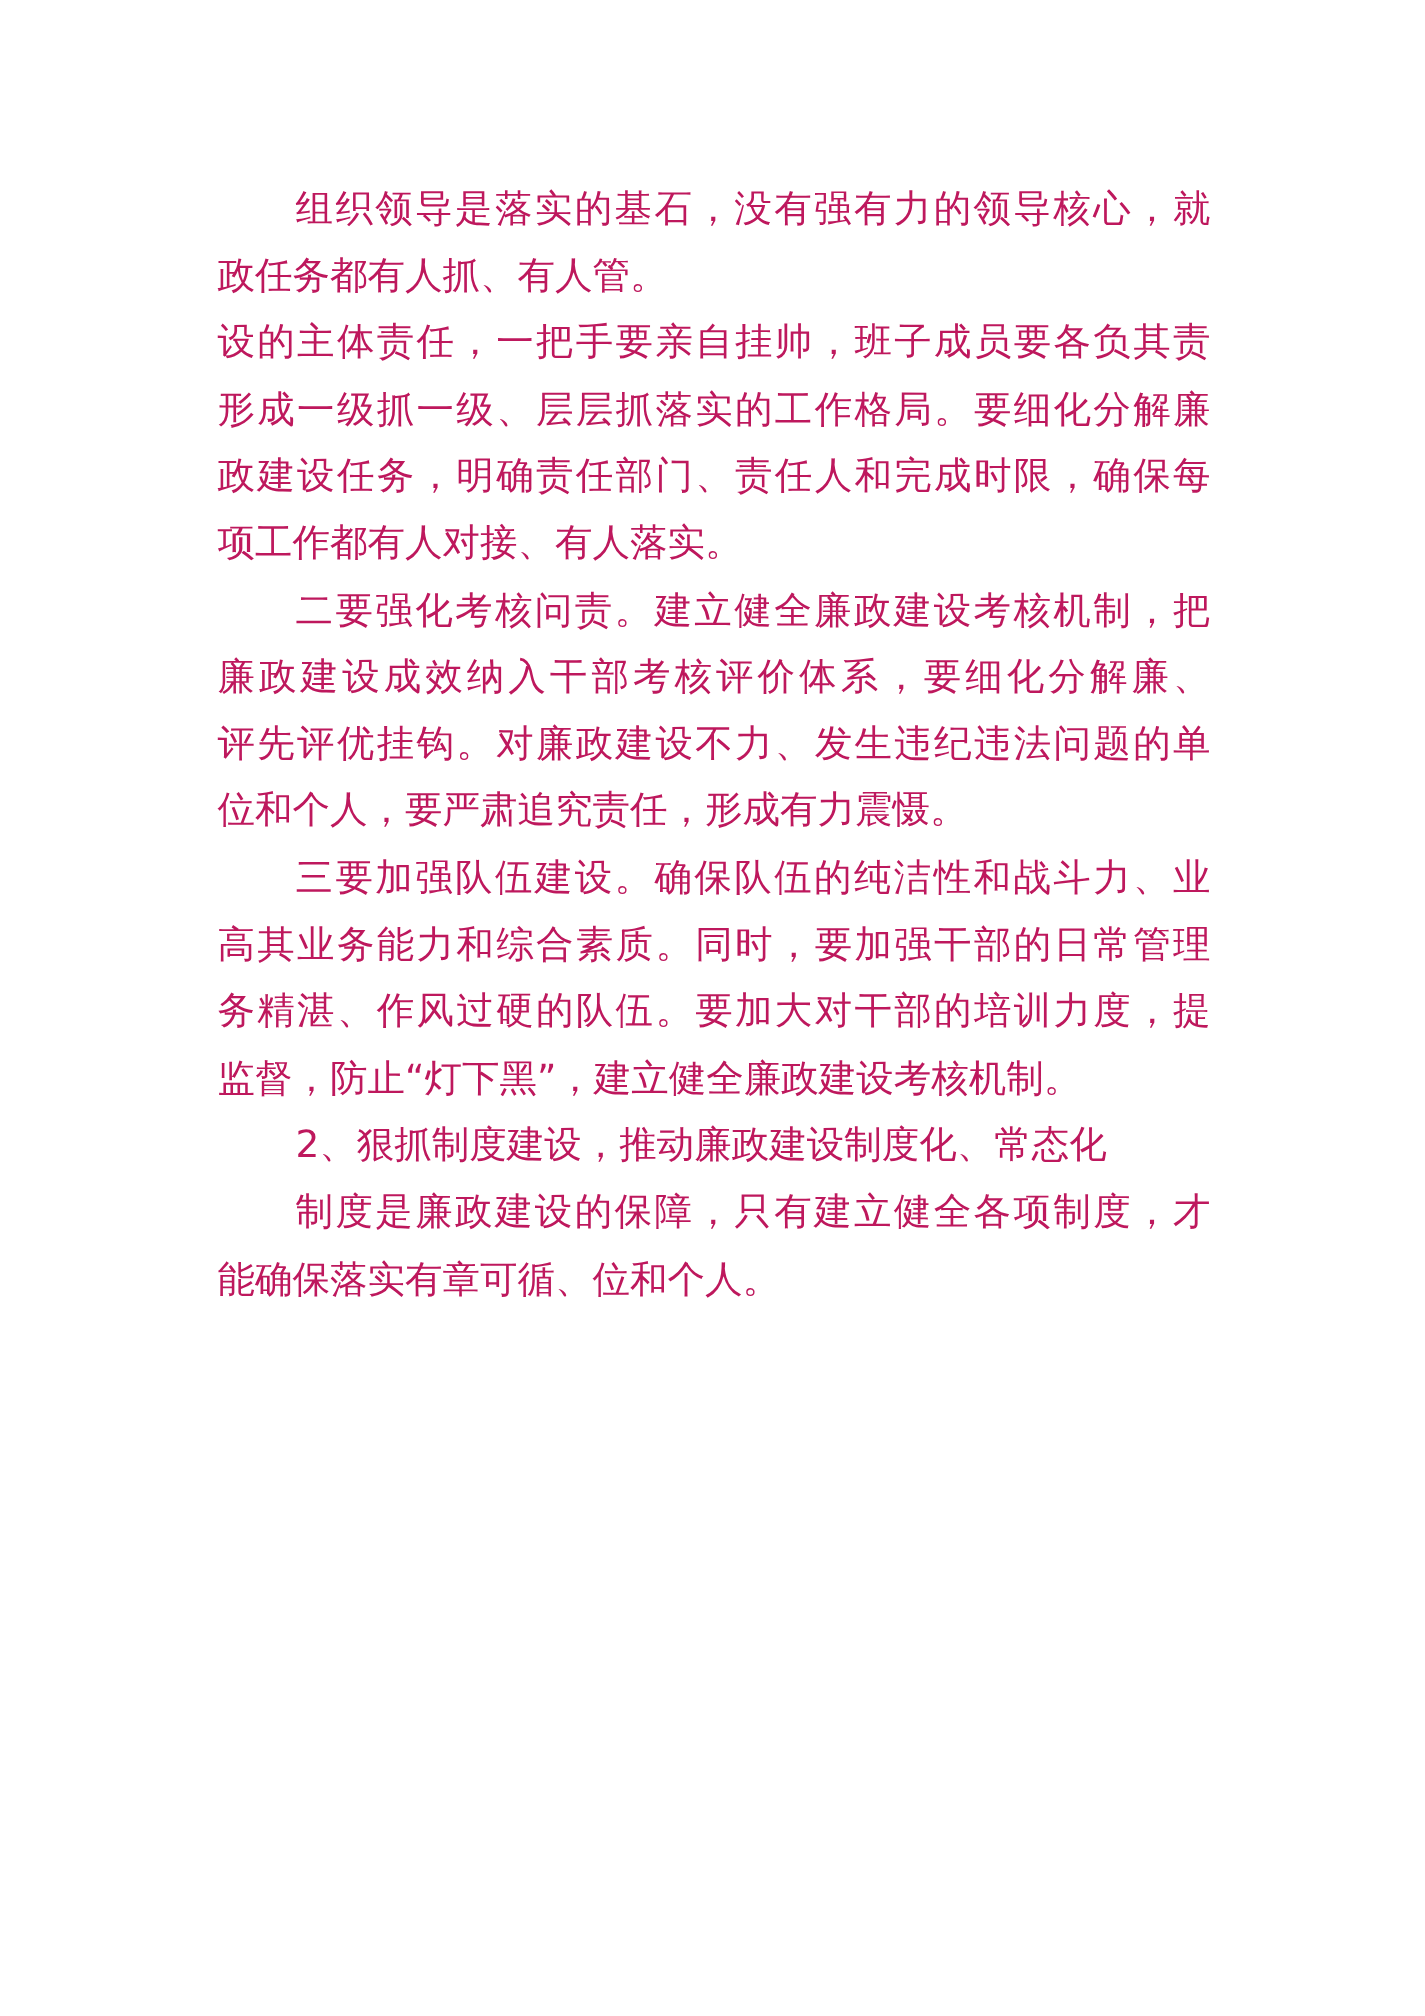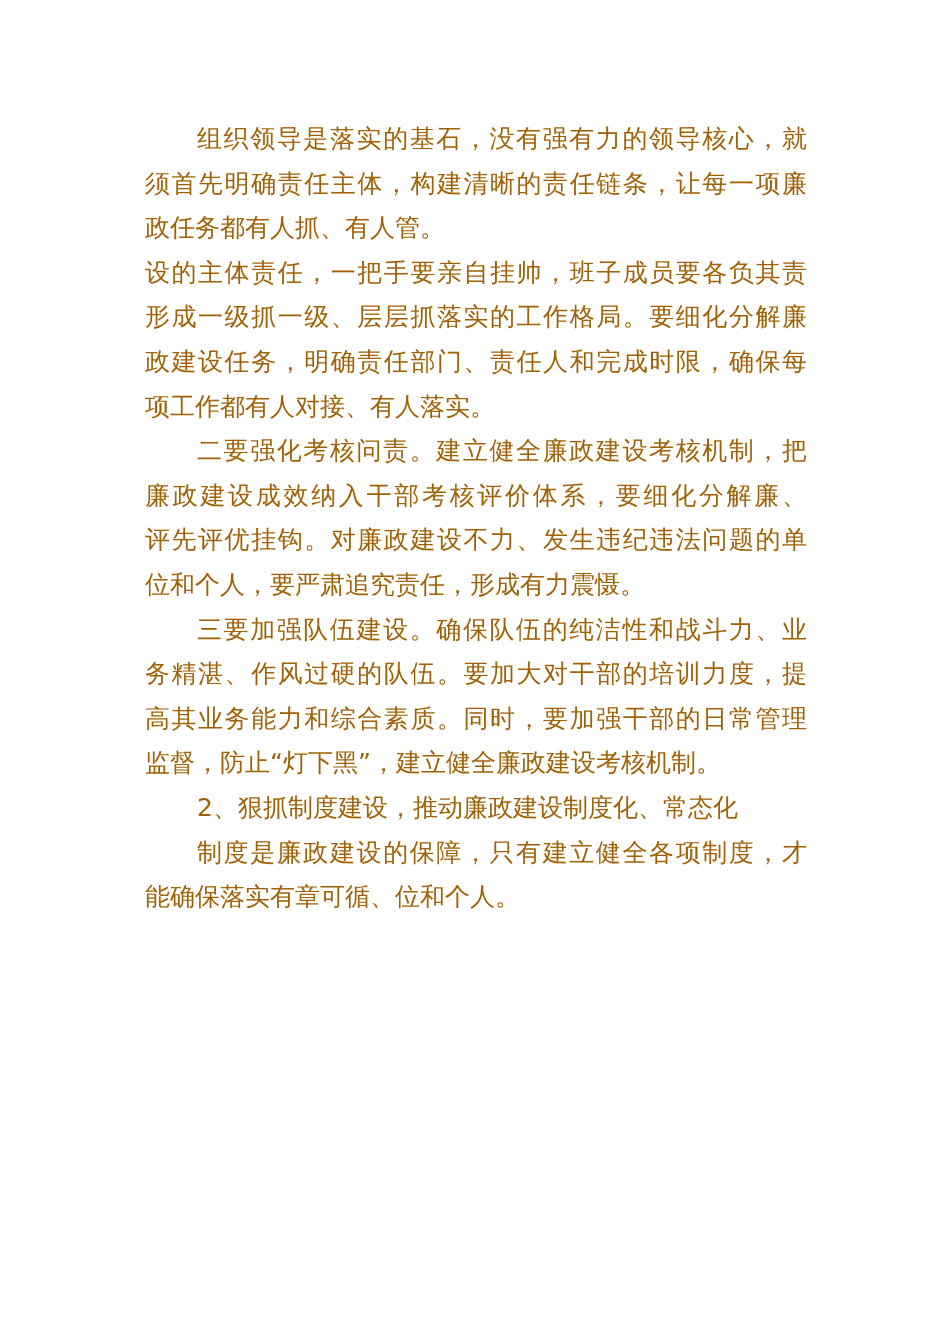--- a/index.html
+++ b/index.html
@@ -1,42 +1,41 @@
 <!DOCTYPE html>
 <html><head>
   <meta charset="utf-8">
   <style>
     html, body { margin: 0; padding: 0; background: #ffffff; }
     body { width: 950px; height: 1344px; position: relative; overflow: hidden; }
     .page { position: absolute; left: 145px; top: 117px; width: 662px; }
     .line {
       height: 44.6px; line-height: 44.6px;
       font-family: "DejaVu Sans", "Liberation Sans", sans-serif;
-      font-size: 25px; color: #a16207;
+      font-size: 25px; color: #be185d;
       white-space: nowrap;
       text-align: justify; text-align-last: justify;
     }
     .line.indent { padding-left: 52px; }
     .line.last { text-align-last: left; }
   </style>
 </head>
 <body>
 
 <div class="page">
   <div class="line indent">组织领导是落实的基石，没有强有力的领导核心，就</div>
-  <div class="line">须首先明确责任主体，构建清晰的责任链条，让每一项廉</div>
   <div class="line last">政任务都有人抓、有人管。</div>
   <div class="line">设的主体责任，一把手要亲自挂帅，班子成员要各负其责</div>
   <div class="line">形成一级抓一级、层层抓落实的工作格局。要细化分解廉</div>
   <div class="line">政建设任务，明确责任部门、责任人和完成时限，确保每</div>
   <div class="line last">项工作都有人对接、有人落实。</div>
   <div class="line indent">二要强化考核问责。建立健全廉政建设考核机制，把</div>
   <div class="line">廉政建设成效纳入干部考核评价体系，要细化分解廉、</div>
   <div class="line">评先评优挂钩。对廉政建设不力、发生违纪违法问题的单</div>
   <div class="line last">位和个人，要严肃追究责任，形成有力震慑。</div>
   <div class="line indent">三要加强队伍建设。确保队伍的纯洁性和战斗力、业</div>
+  <div class="line">高其业务能力和综合素质。同时，要加强干部的日常管理</div>
   <div class="line">务精湛、作风过硬的队伍。要加大对干部的培训力度，提</div>
-  <div class="line">高其业务能力和综合素质。同时，要加强干部的日常管理</div>
   <div class="line last">监督，防止“灯下黑”，建立健全廉政建设考核机制。</div>
   <div class="line indent last">2、狠抓制度建设，推动廉政建设制度化、常态化</div>
   <div class="line indent">制度是廉政建设的保障，只有建立健全各项制度，才</div>
   <div class="line last">能确保落实有章可循、位和个人。</div>
 </div>
 
 </body></html>

